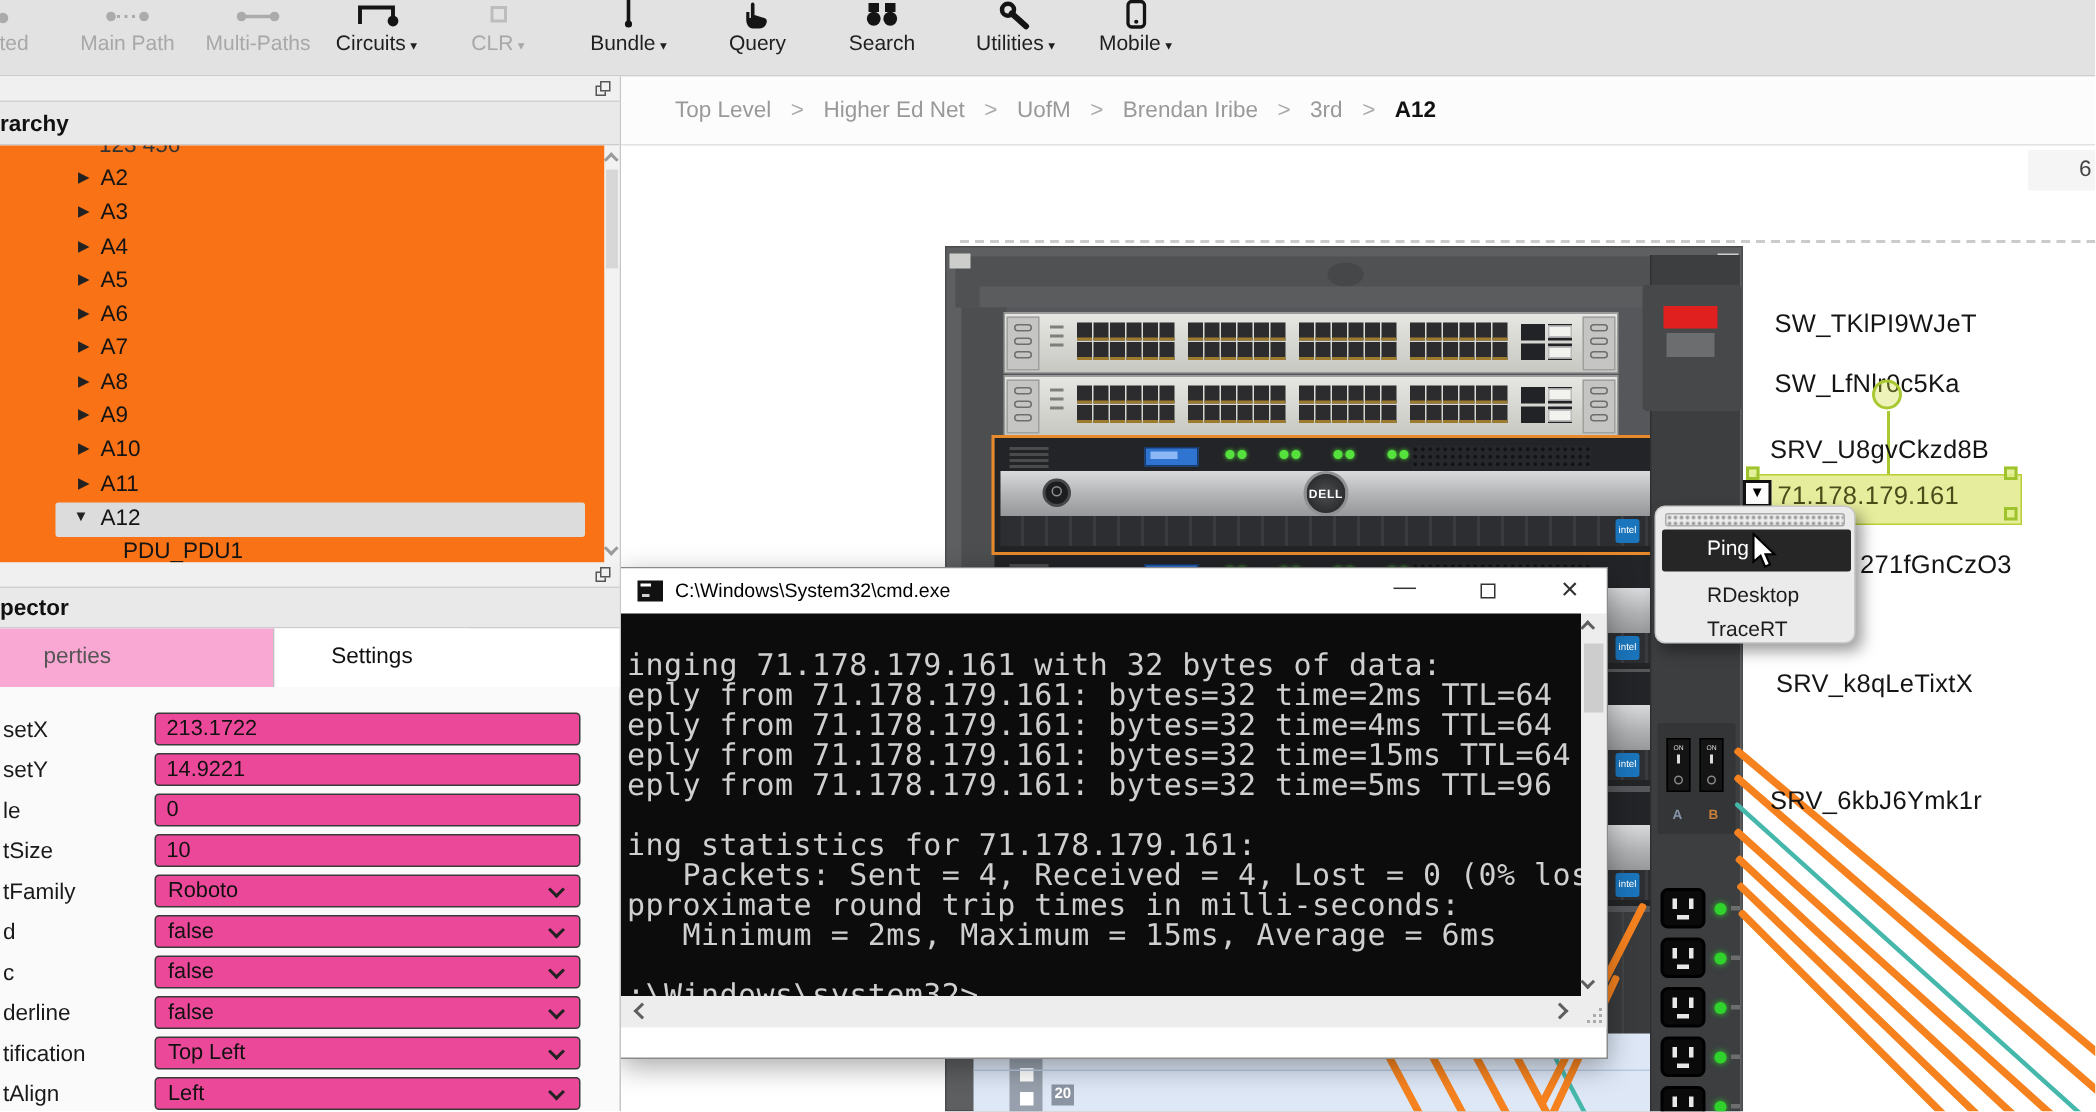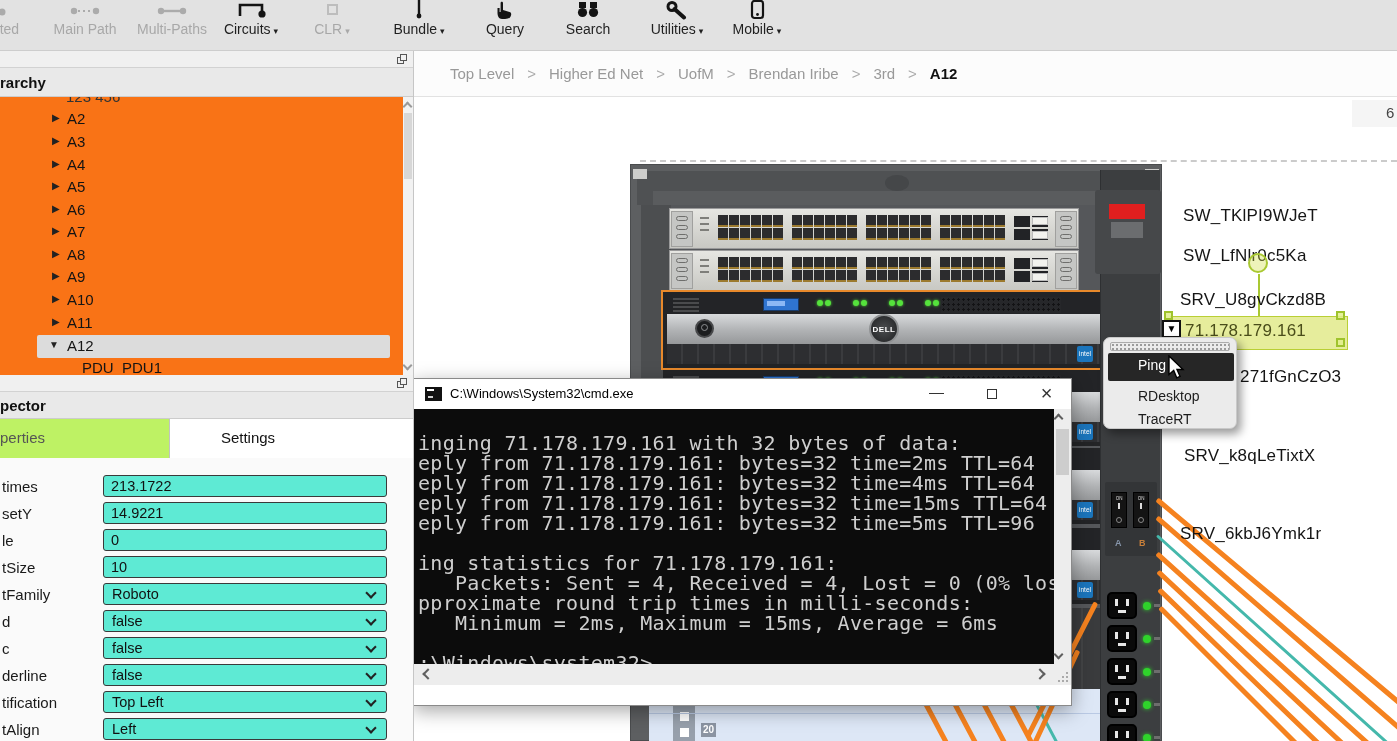--- a/index.html
+++ b/index.html
@@ -40,28 +40,28 @@
   .tree-child { position:absolute; left:82px; top:262px; font-size:15px; color:#141414; }
   .tree-scroll { position:absolute; left:403px; top:46px; width:10px; height:278px; background:#f2f2f2; }
   .chev { width:7px; height:7px; border-right:2px solid #9a9a9a; border-bottom:2px solid #9a9a9a; position:absolute; }
   .chev.up { transform:rotate(-135deg); left:1px; top:6px; }
   .chev.dn { transform:rotate(45deg); left:1px; bottom:6px; }
   .tree-thumb { position:absolute; left:1px; top:16px; width:8px; height:66px; background:#d7d7d7; }
   
   .insp-strip { top:324px; }
   .insp-header { top:340px; height:28px; line-height:27px; }
   .insp-tabs { position:absolute; left:0; top:368px; width:413px; height:39px; background:#ffffff; }
-  .tab-inactive { position:absolute; left:0; top:0; width:170px; height:39px; background:#bef264;
-    border-right:1px solid #c2c2c2; font-size:15px; color:#555; line-height:38px; }
+  .tab-inactive { position:absolute; left:0; top:0; width:183px; height:39px; background:#f9a8d4;
+    border-right:1px solid #c2c2c2; font-size:15px; color:#555; line-height:38px;padding-left:29px; }
   .tab-active { position:absolute; left:183px; top:0; width:130px; height:39px; background:#fff;
     font-size:15px; font-weight:normal; color:#111; text-align:center; line-height:38px; }
   .frow { position:absolute; left:0; width:413px; height:24px; }
   .frow .flabel { position:absolute; left:2px; top:3px; font-size:15px; color:#1a1a1a; }
   .fld, .fsel { position:absolute; left:103px; top:0; width:284px; height:22px;
-    border:1.5px solid #3a3a3a; border-radius:3px; background:#5eead4; }
+    border:1.5px solid #3a3a3a; border-radius:3px; background:#ec4899; }
   .fld { font-family:"Liberation Sans",sans-serif; font-size:14.5px; color:#111; padding:0 7px; }
   .fsel .val { position:absolute; left:8px; top:2px; font-size:14.5px; color:#111; }
   .fsel .schev { position:absolute; right:11px; top:5px; width:8px; height:8px;
     border-right:2.2px solid #222; border-bottom:2.2px solid #222; transform:rotate(45deg); }
   
   .breadcrumb { position:absolute; left:414px; top:51px; width:983px; height:46px;
     background:#fcfcfc; border-bottom:1px solid #e2e2e2; z-index:20;
     display:flex; align-items:center; padding-left:36px; font-size:15px; color:#999; }
   .breadcrumb .seg { margin-right:13px; cursor:pointer; }
   .breadcrumb .sep { margin-right:13px; color:#aaa; }
@@ -349,21 +349,21 @@
         </span>
     </div>
     <div class="panel-header insp-header">pector</div>
 
     <div class="insp-tabs">
       <div class="tab-inactive">perties</div>
       <div class="tab-active">Settings</div>
     </div>
 
     <div class="frow" style="top:424px">
-      <span class="flabel">times</span>
+      <span class="flabel">setX</span>
       <input class="fld" value="213.1722" style="">
     </div>
     <div class="frow" style="top:451px">
       <span class="flabel">setY</span>
       <input class="fld" value="14.9221" style="">
     </div>
     <div class="frow" style="top:478px">
       <span class="flabel">le</span>
       <input class="fld" value="0" style="">
     </div>

